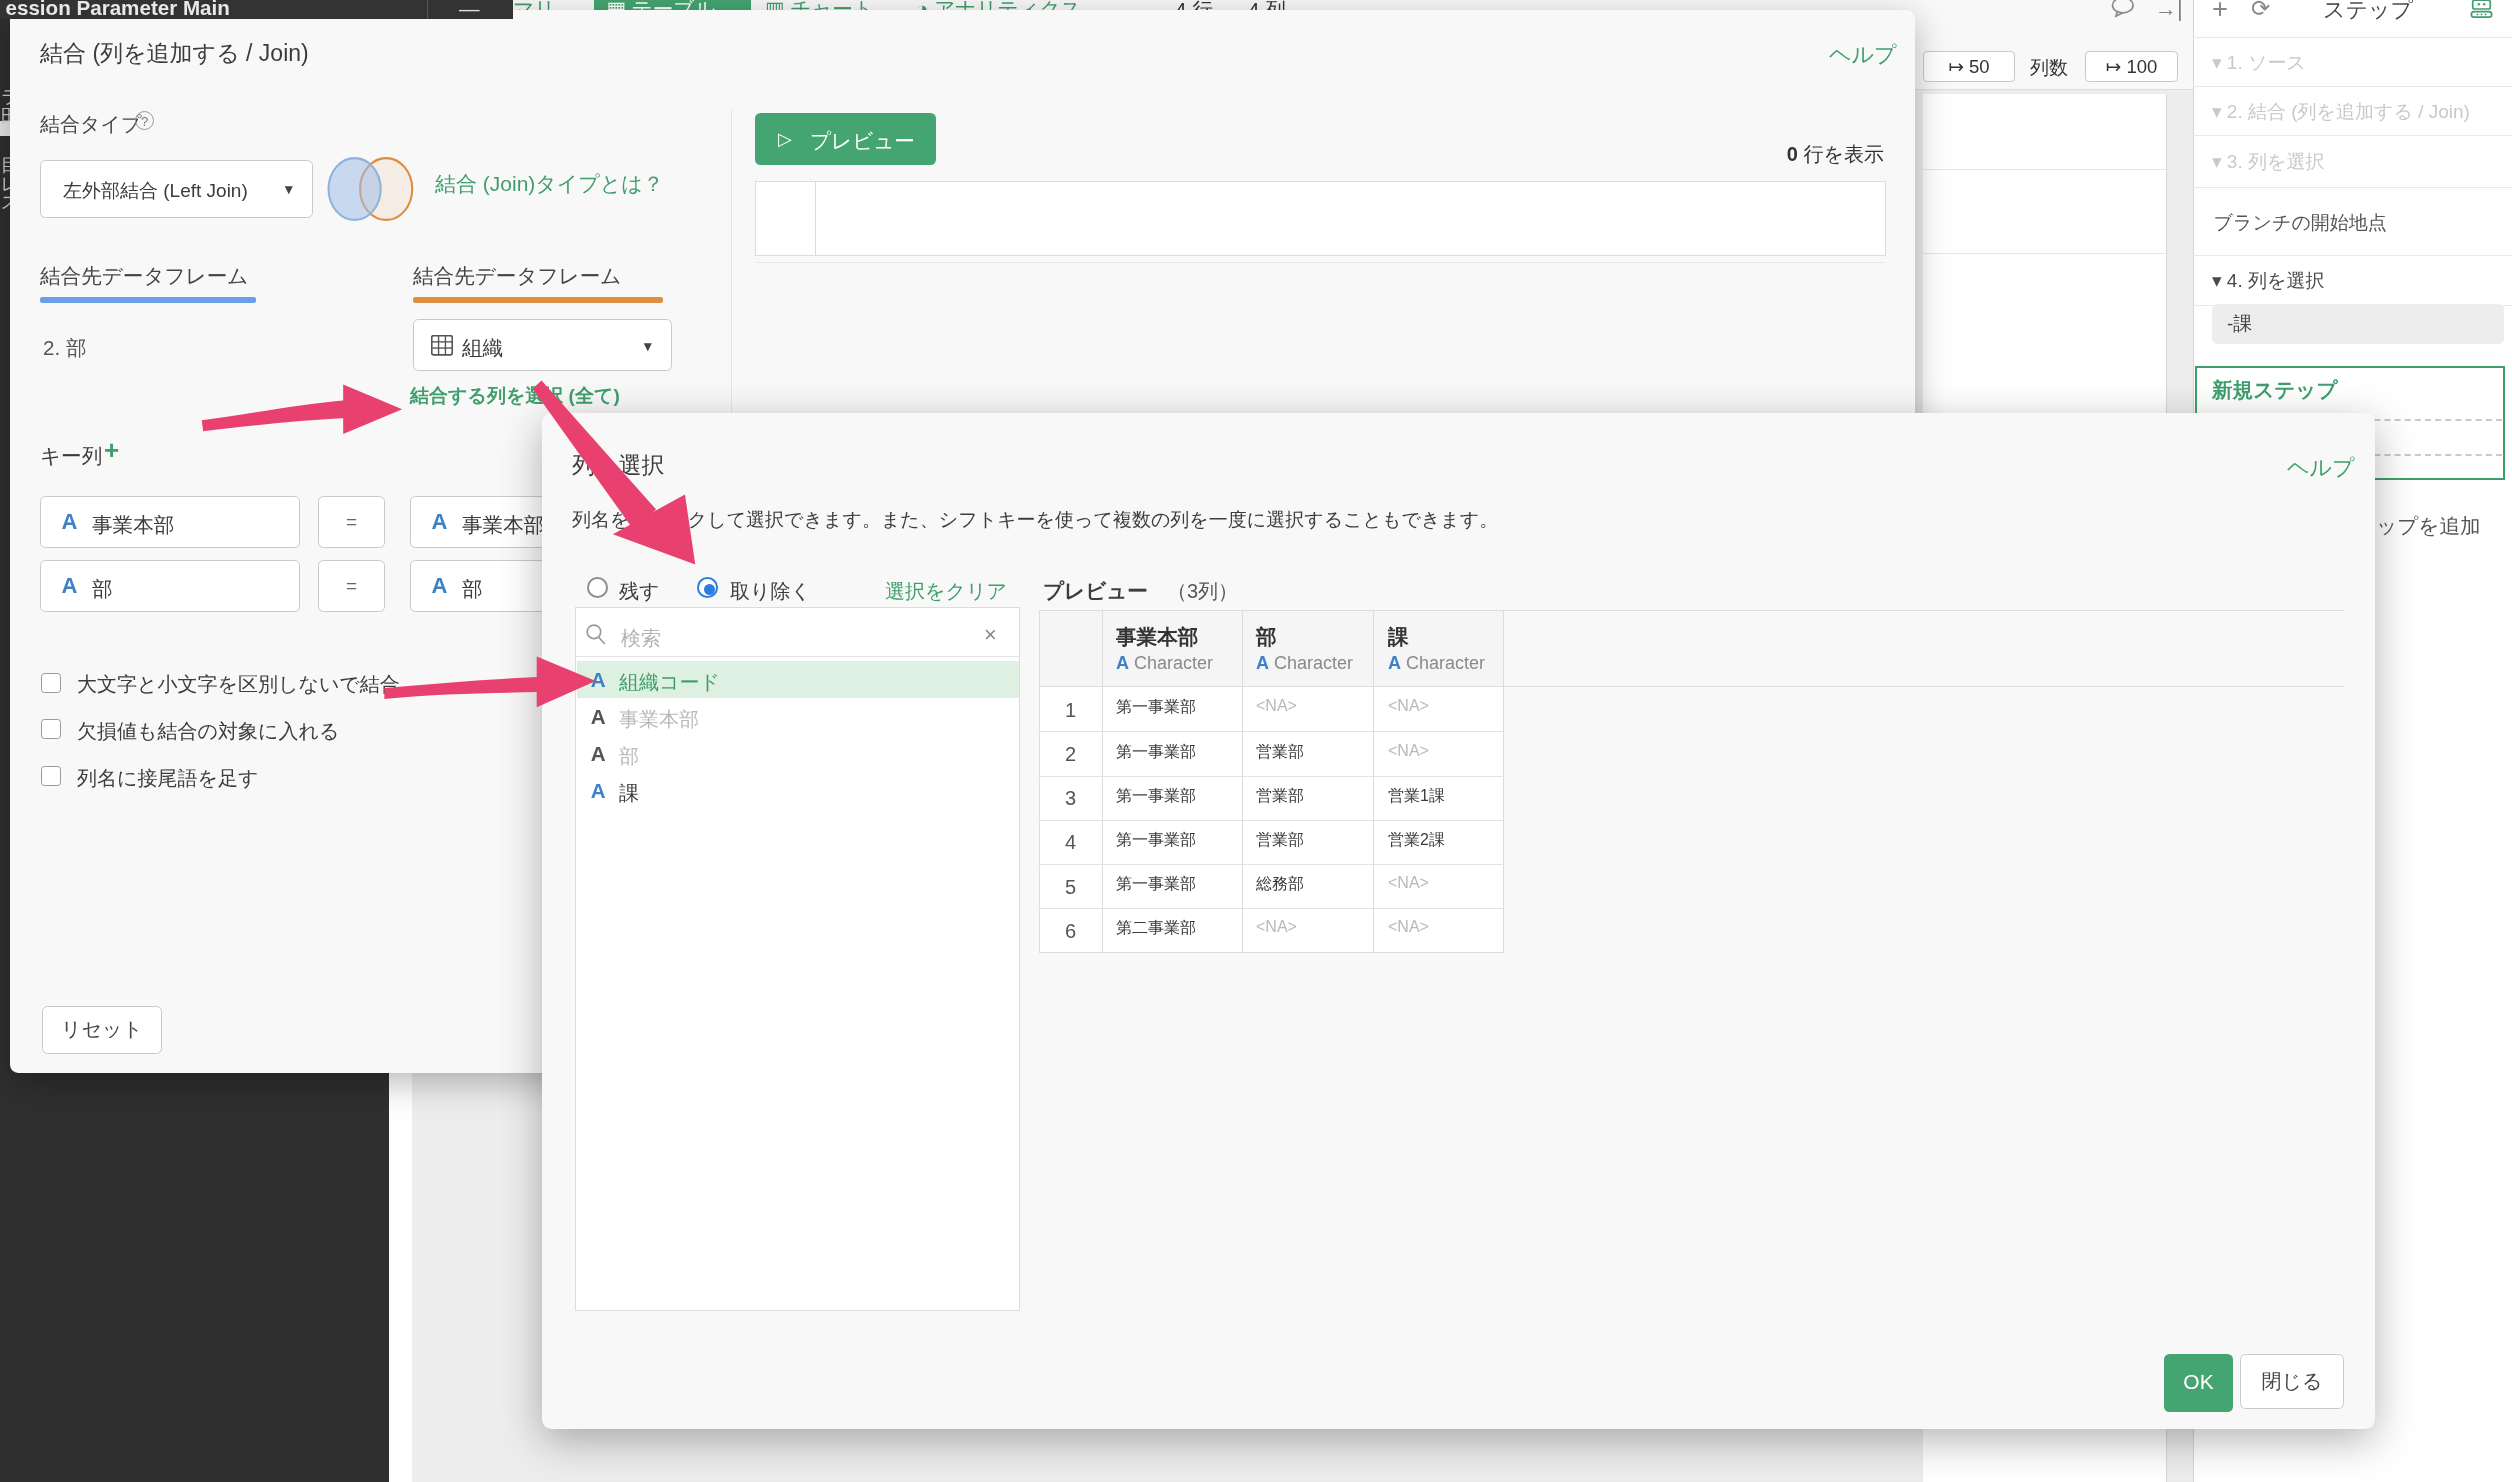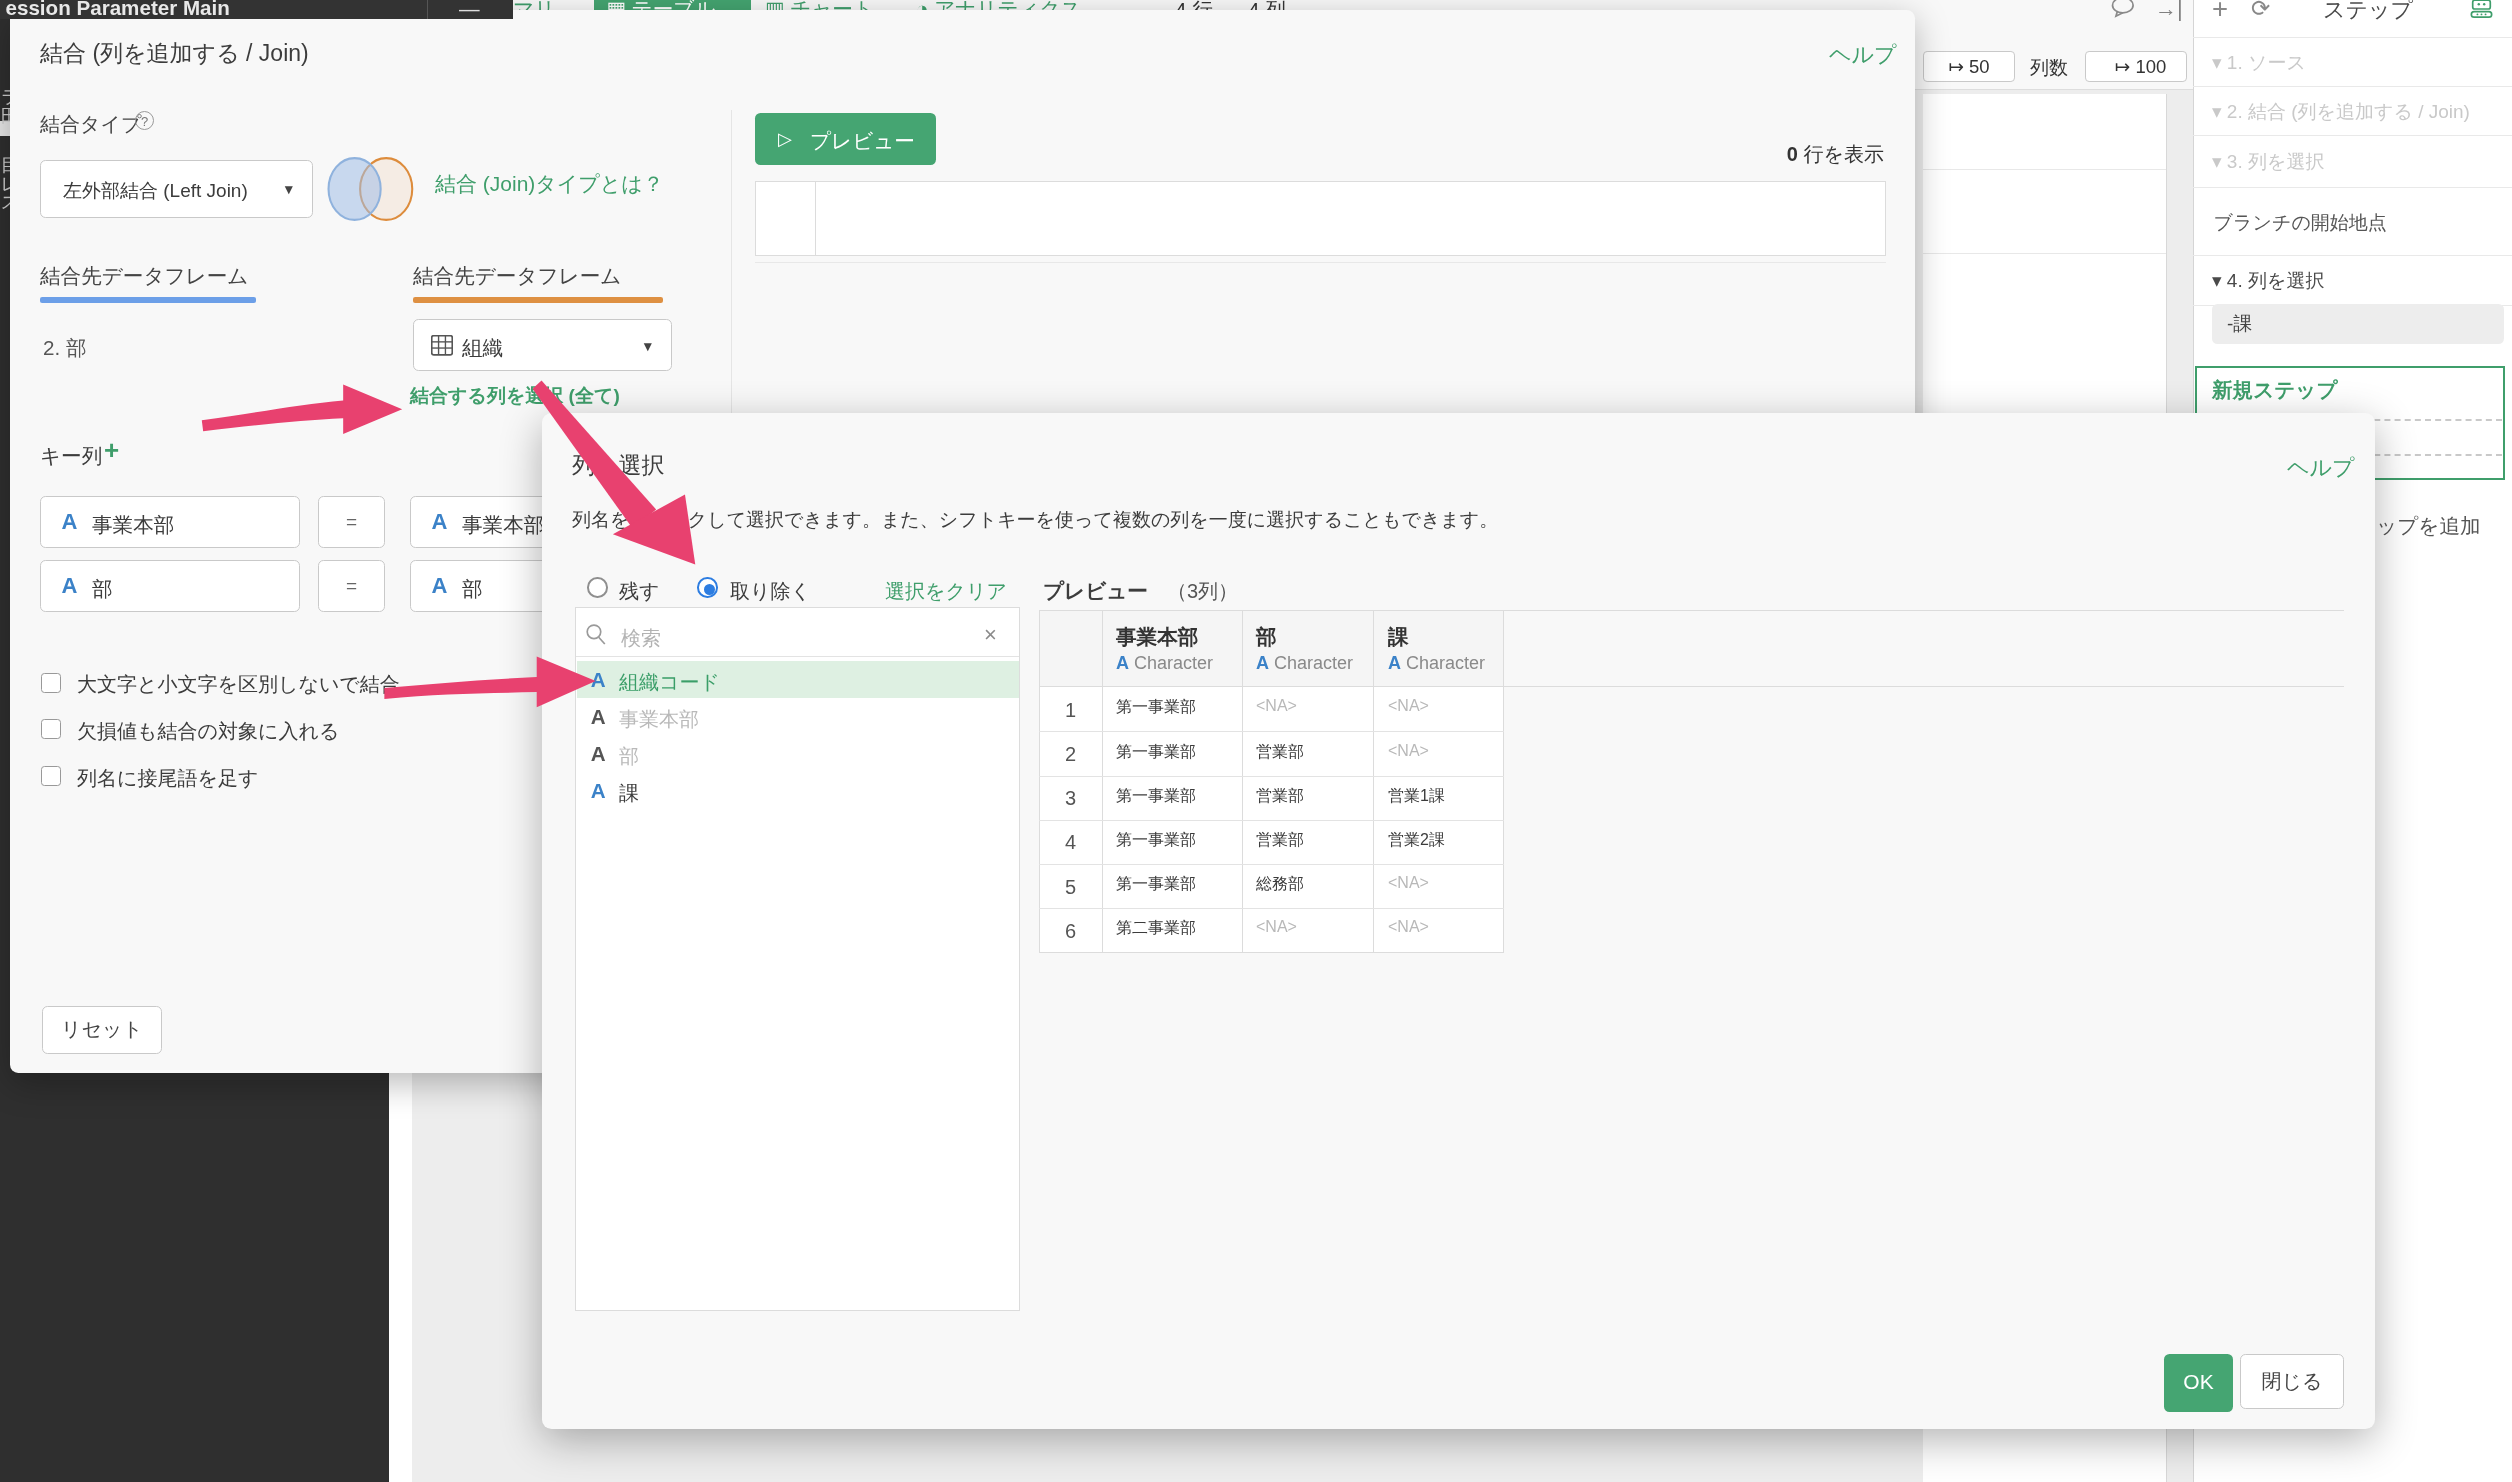--- a/index.html
+++ b/index.html
@@ -106,21 +106,21 @@
   <div class="abs icon-gray" style="left:2109px;top:-2.7px;">
     <svg width="29" height="20.6" viewBox="0 0 42 30">
         <ellipse cx="20" cy="12" rx="15" ry="11" fill="none" stroke="#8a8a8a" stroke-width="2.5"></ellipse>
         <path d="M12 21 L10 28 L20 23" fill="none" stroke="#8a8a8a" stroke-width="2.5"></path>
       </svg>
   </div>
   <div class="abs icon-gray" style="left:2155px;top:-4.1px;font-size:22px;">→|</div>
 
   <div class="abs limit-box" style="left:1923px;width:90px;">↦ 50</div>
   <div class="abs" style="left:2030px;top:55px;font-size:19px;color:#333;z-index:5;">列数</div>
-  <div class="abs limit-box" style="left:2085px;width:91px;padding-left:9px;">↦ 100</div>
+  <div class="abs limit-box" style="left:2085px;width:91px;">↦ 100</div>
 
   <div class="abs panel"></div>
   <div class="abs" style="left:2212px;top:-6.9px;font-size:27.5px;color:#888;z-index:1;">+</div>
   <div class="abs" style="left:2251px;top:-5.5px;font-size:23px;color:#888;z-index:1;">⟳</div>
   <div class="abs" style="left:2323px;top:-5.5px;font-size:22px;color:#4a4a4a;z-index:1;">ステップ</div>
   <div class="abs" style="left:2470px;top:0;z-index:1;">
     <svg width="23" height="18" viewBox="0 0 34 26">
         <rect x="4" y="0" width="26" height="13" rx="3" fill="none" stroke="#3f9e6b" stroke-width="2.5"></rect>
         <circle cx="13" cy="6" r="1.8" fill="#3f9e6b"></circle>
         <circle cx="21" cy="6" r="1.8" fill="#3f9e6b"></circle>

